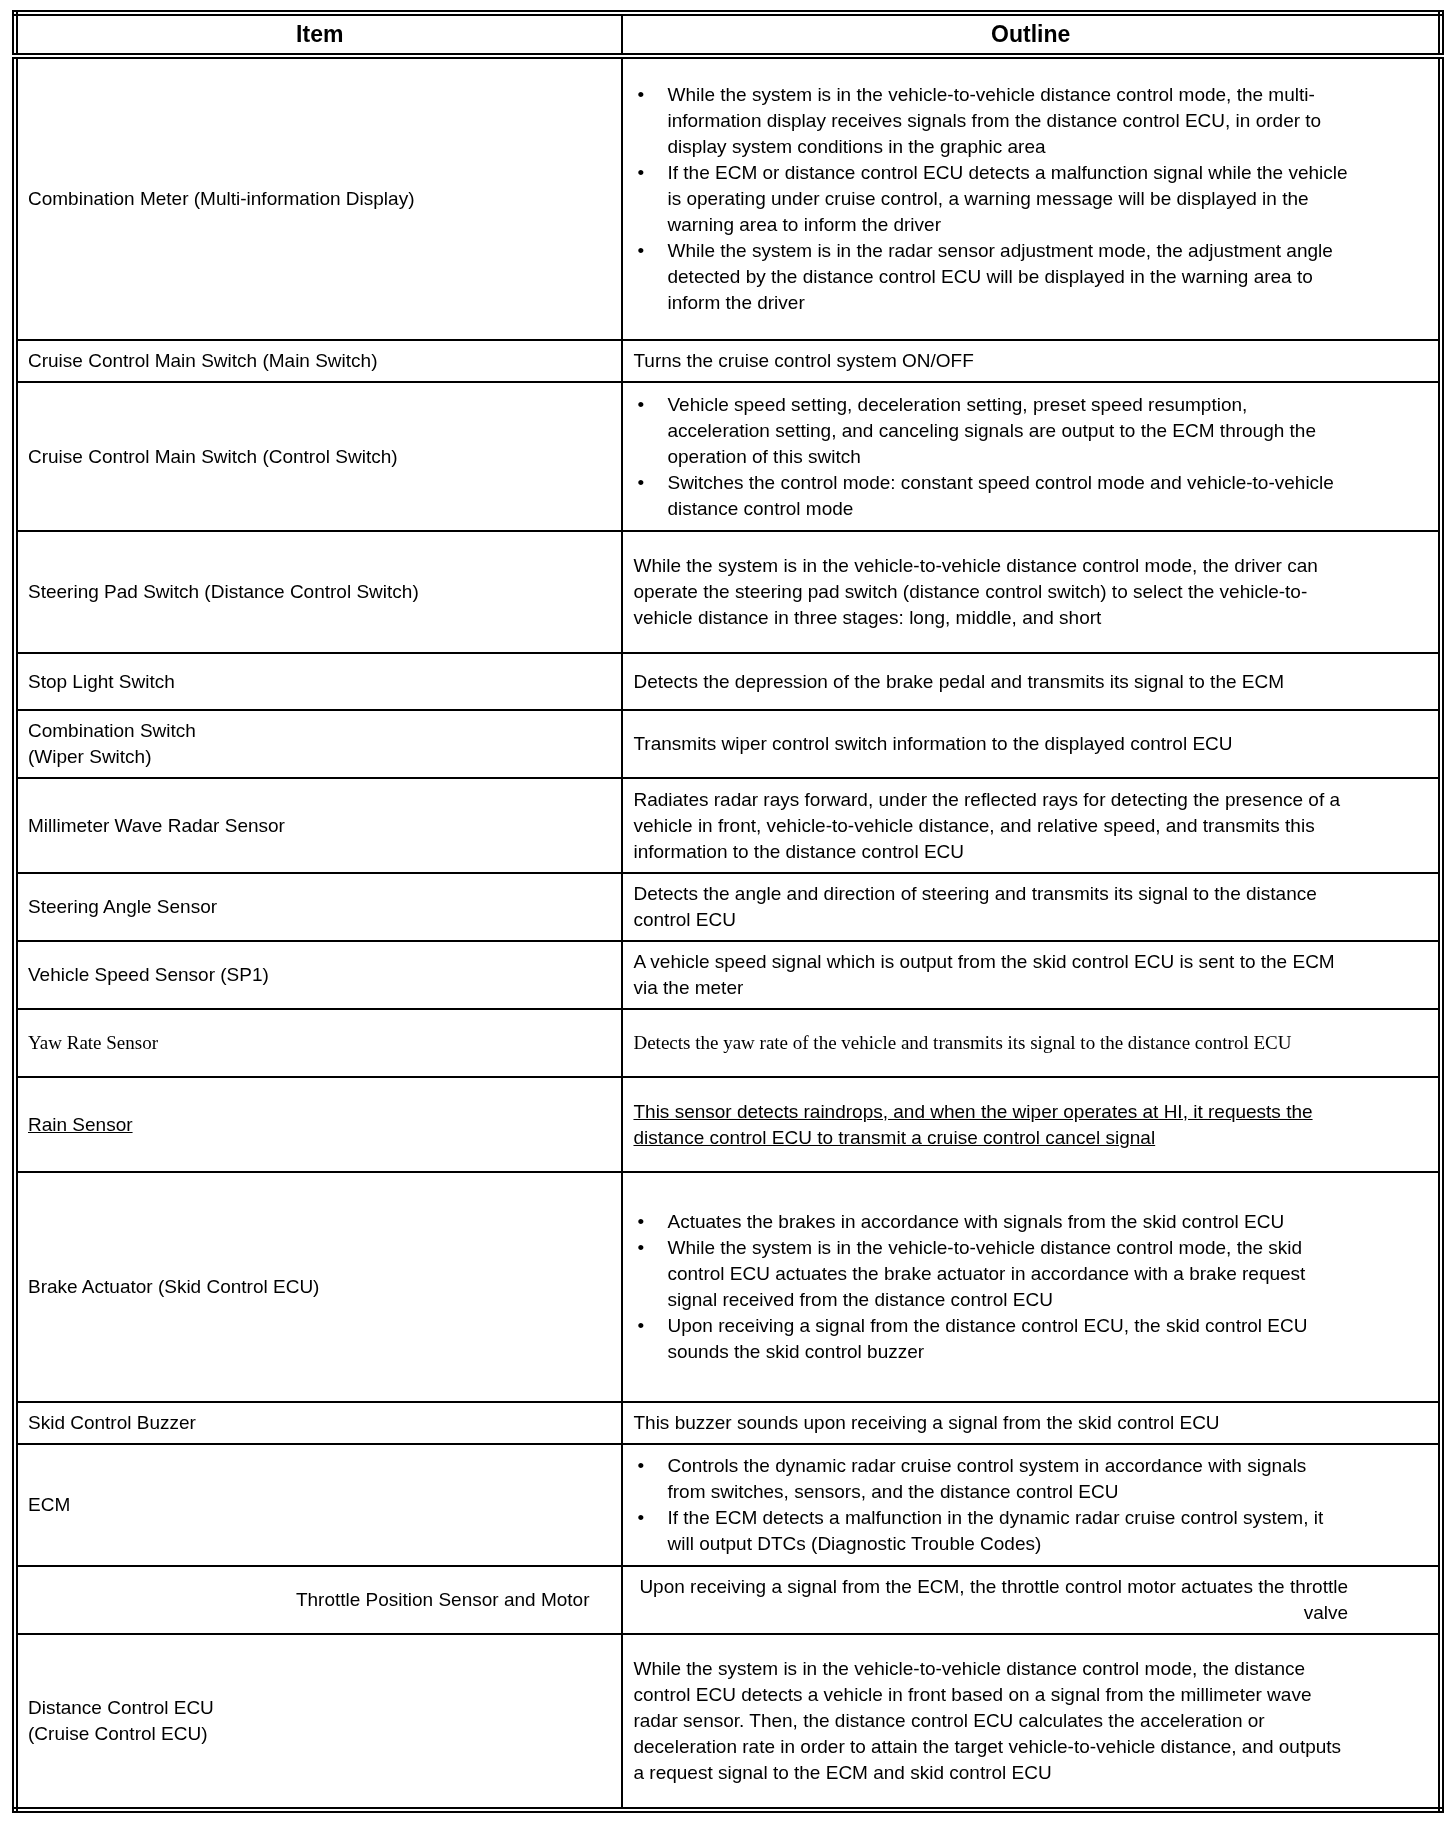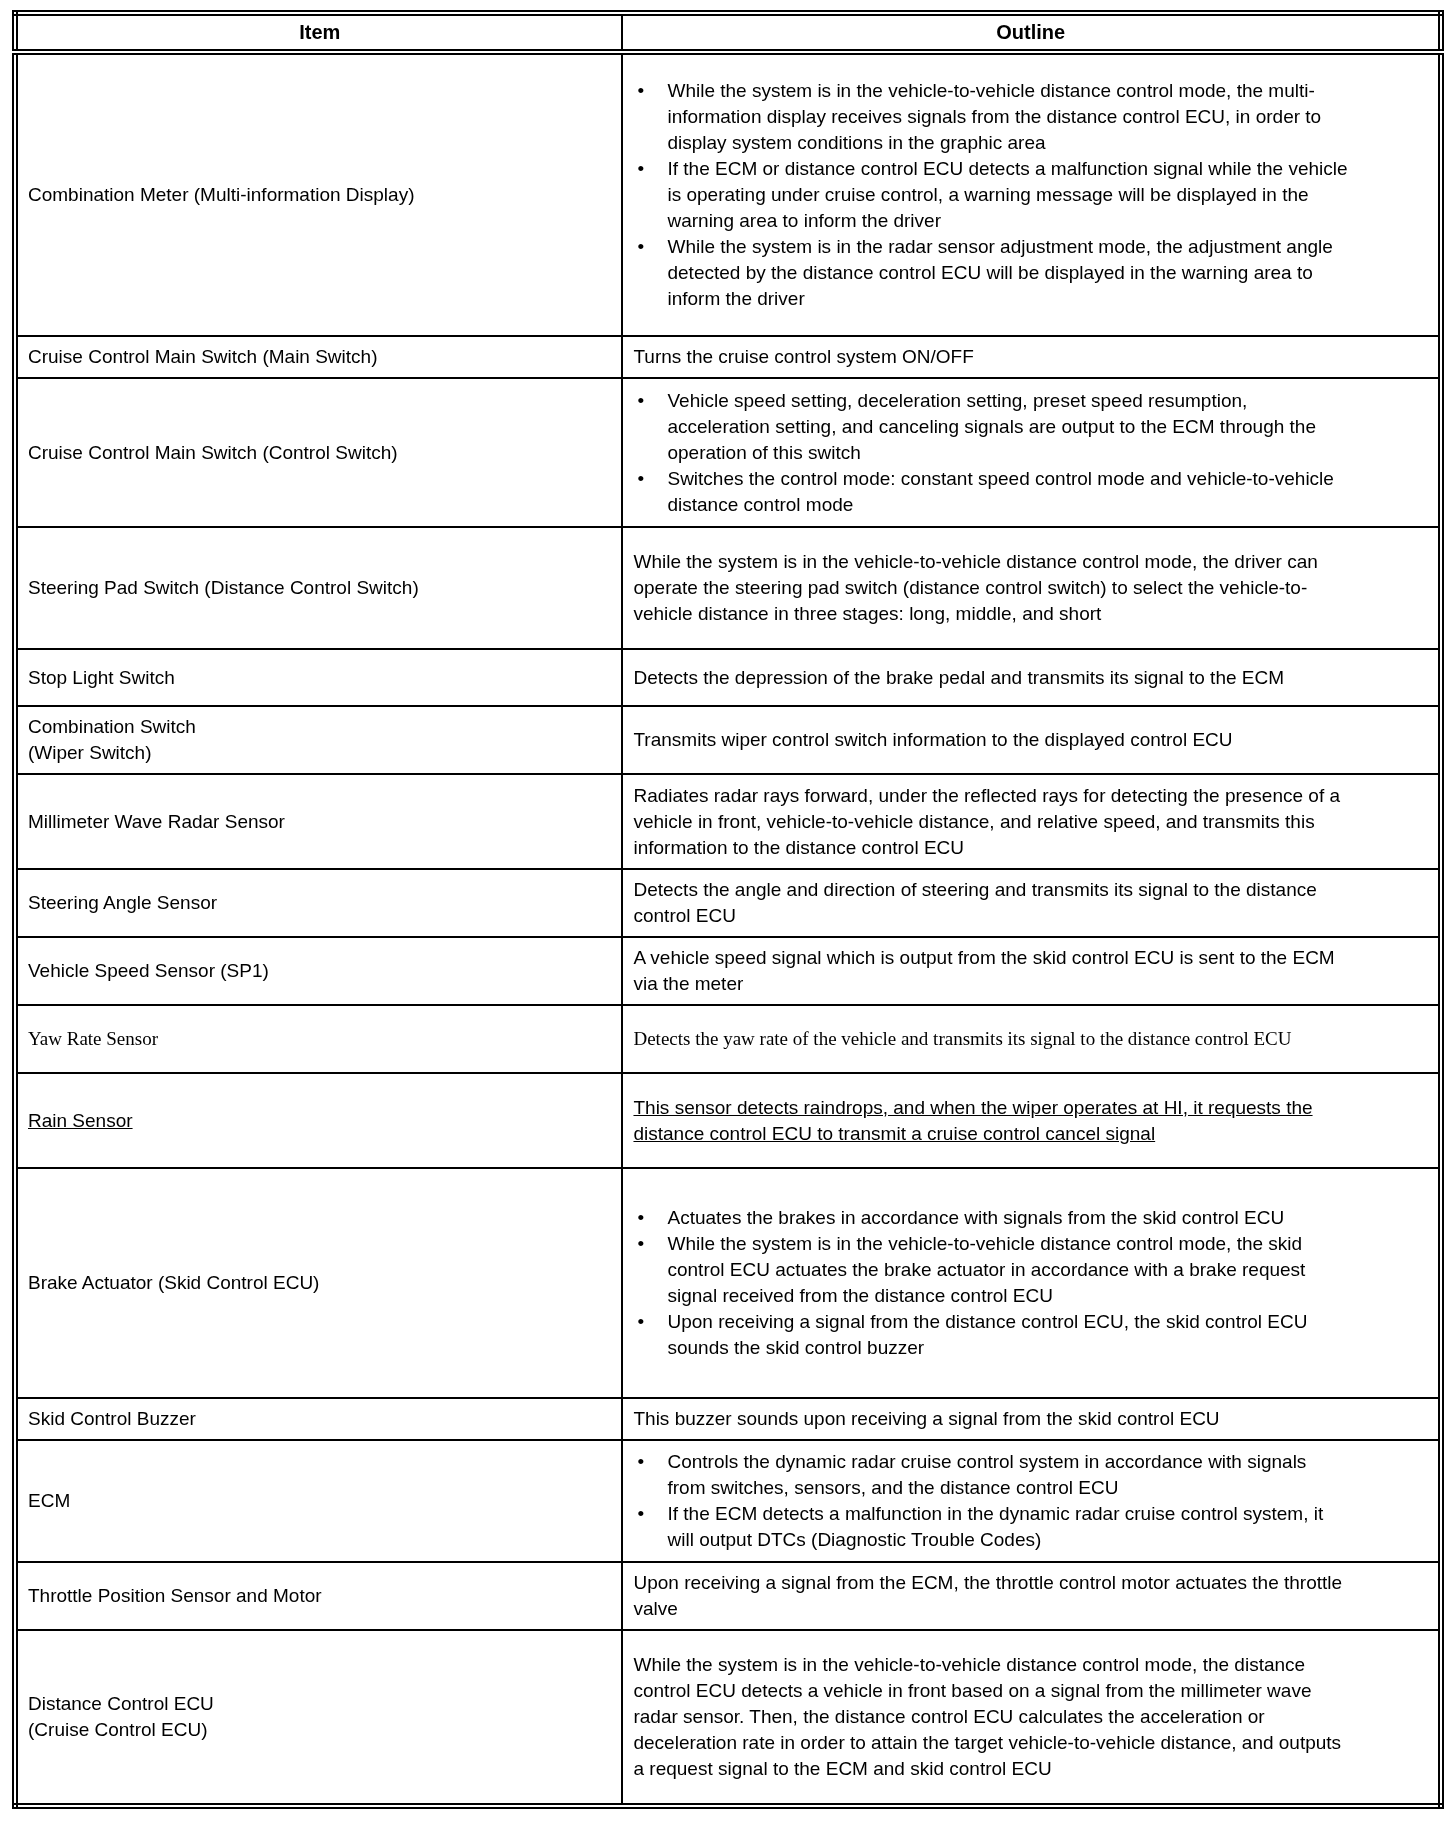--- a/index.html
+++ b/index.html
@@ -21,21 +21,21 @@
     border-collapse: collapse;
     table-layout: fixed;
     border: 6px double #000;
   }
   col.col-item { width: 42.6%; }
   col.col-outline { width: 57.4%; }
 
   thead th {
     border: 2px solid #000;
     border-bottom: 6px double #000;
-    font-size: 20px;
+    font-size: 23px;
     font-weight: bold;
     text-align: center;
     padding: 5px 8px;
     height: 36px;
   }
   tbody td {
     border: 2px solid #000;
     font-size: 19px;
     line-height: 26px;
     vertical-align: middle;
@@ -67,21 +67,21 @@
   tbody tr:nth-child(5)  { height: 57px;  }
   tbody tr:nth-child(6)  { height: 68px; border-radius: 7px;  }
   tbody tr:nth-child(7)  { height: 95px;  }
   tbody tr:nth-child(8)  { height: 68px;  }
   tbody tr:nth-child(9)  { height: 68px;  }
   tbody tr:nth-child(10) { height: 68px; font-family: Liberation Serif, serif;  }
   tbody tr:nth-child(11) { height: 95px; text-decoration: underline;  }
   tbody tr:nth-child(12) { height: 230px; }
   tbody tr:nth-child(13) { height: 41px;  }
   tbody tr:nth-child(14) { height: 122px; }
-  tbody tr:nth-child(15) { height: 68px;  }
+  tbody tr:nth-child(15) { height: 68px; text-align: right;  }
   tbody tr:nth-child(16) { height: 176px; }
 </style>
 </head>
 <body>
 
 <table class="components-table">
   <colgroup>
     <col class="col-item">
     <col class="col-outline">
   </colgroup>

